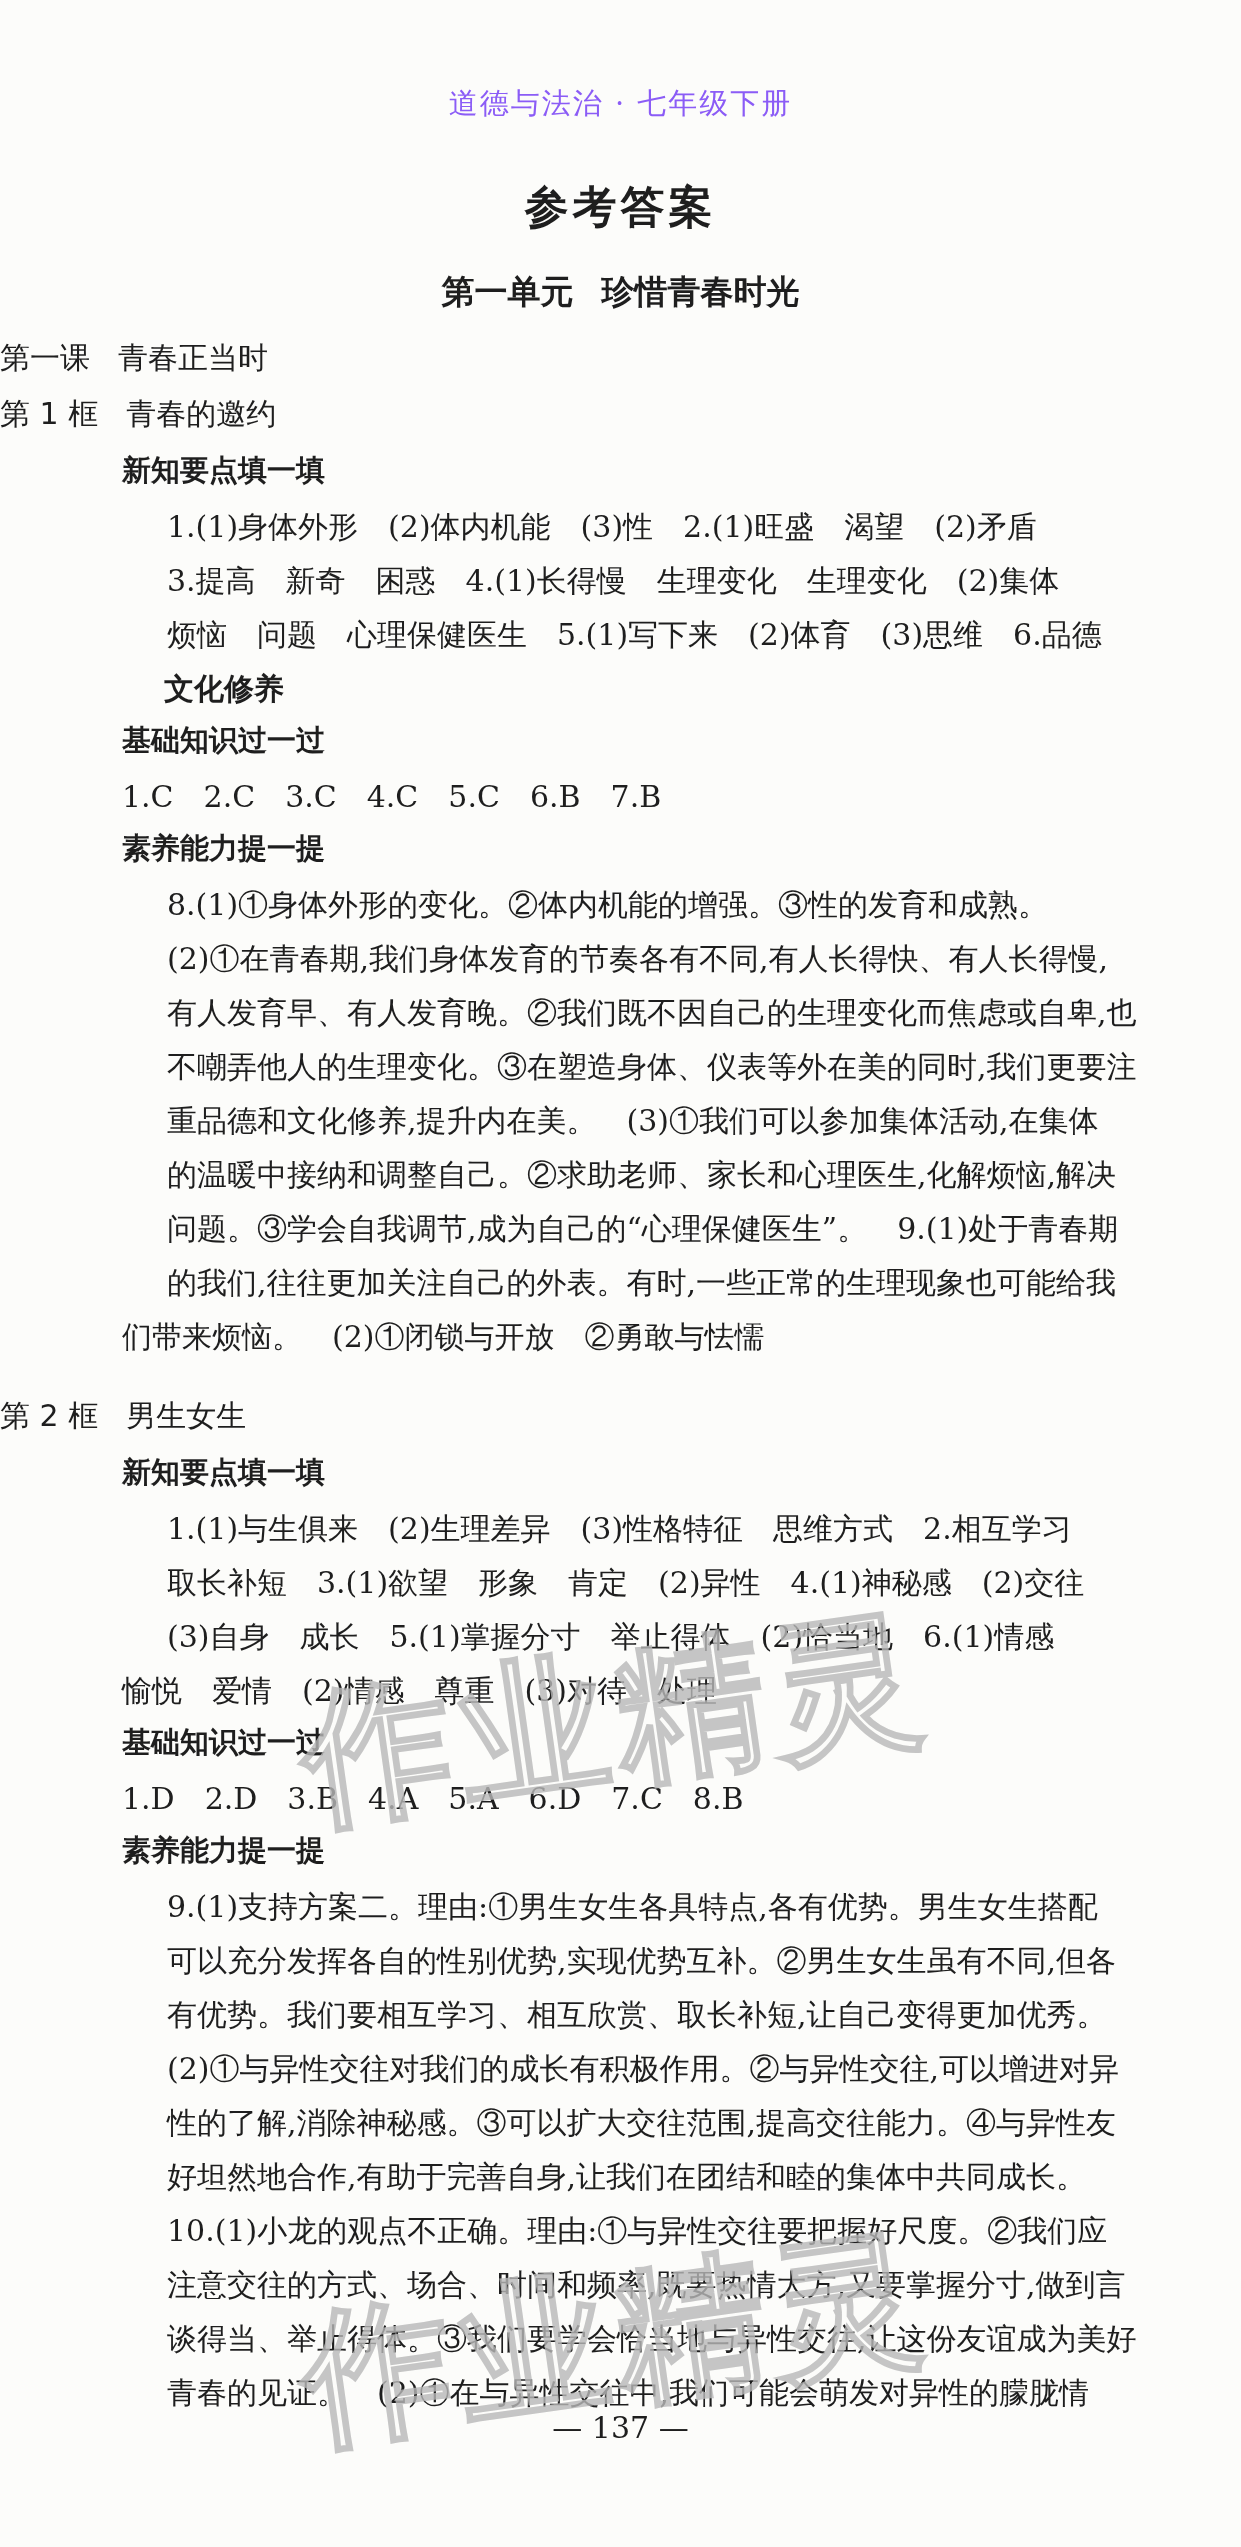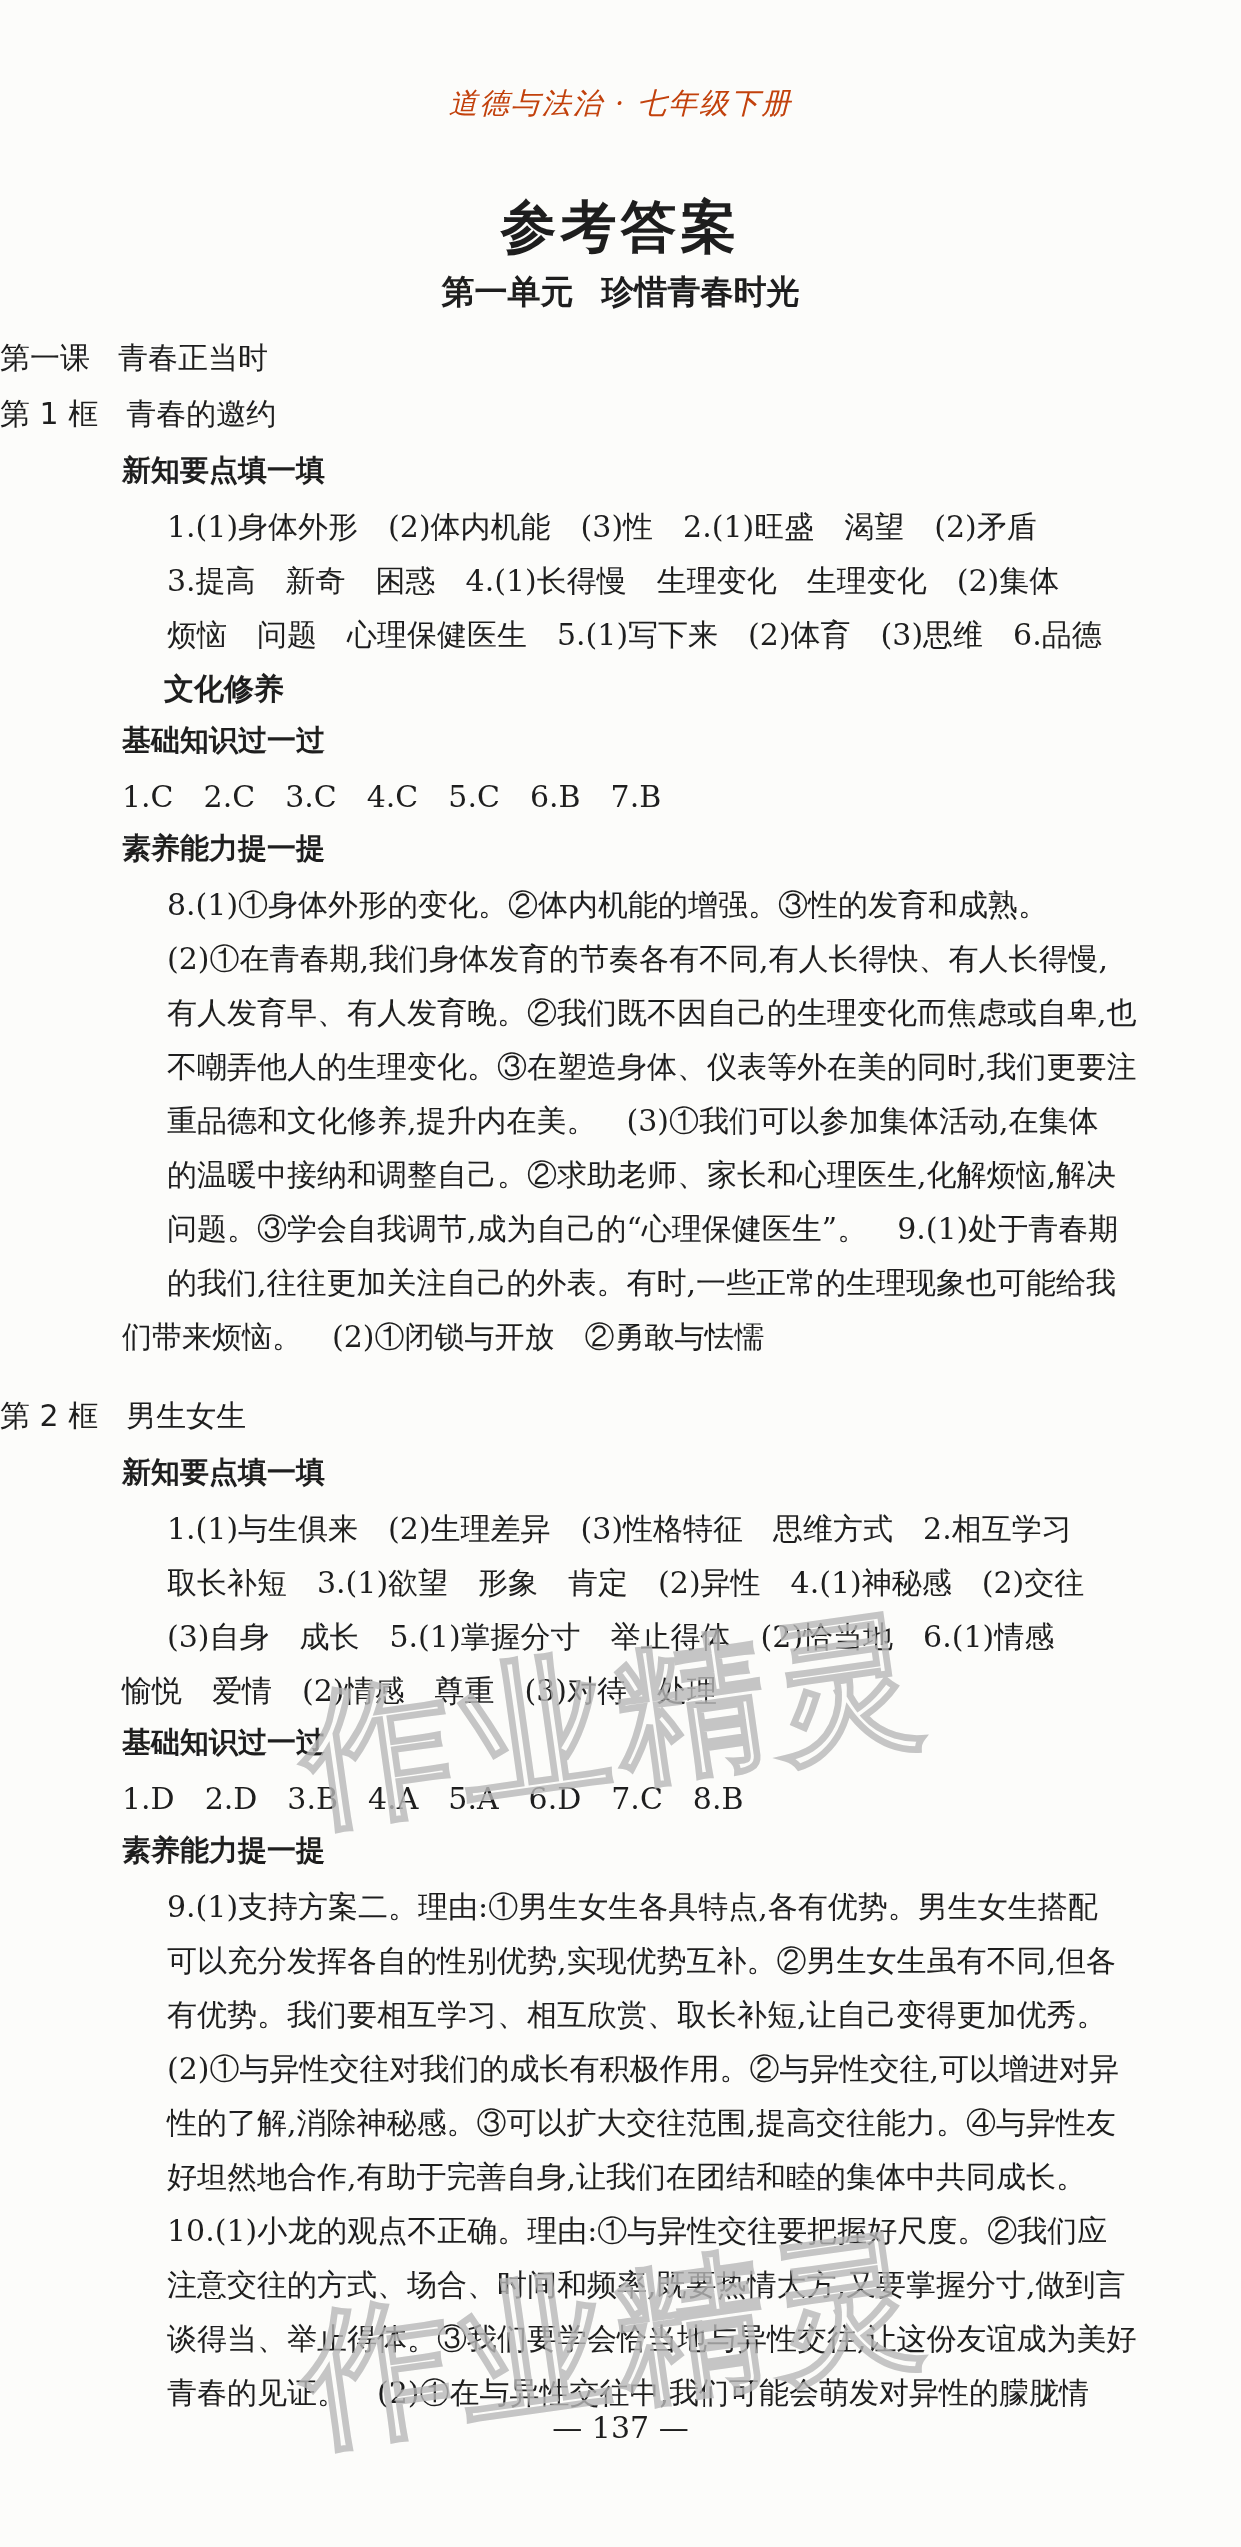--- a/index.html
+++ b/index.html
@@ -6,26 +6,26 @@
   body {
     width: 1241px; height: 2547px;
     background: #fcfcfa;
     color: #1e1e1e;
     font-family: "DejaVu Serif", "Liberation Serif", serif;
     position: relative;
     overflow: hidden;
   }
   .running-head {
     position: absolute; left: 0; width: 1241px; top: 84px;
-    text-align: center; font-size: 29px; letter-spacing: 2px; color: #c2410c; font-style: italic;
+    text-align: center; font-size: 29px; letter-spacing: 2px; color: #8b5cf6;
   }
   .title {
     position: absolute; left: 0; width: 1241px; top: 178px;
-    text-align: center; font-size: 56px; font-family: "DejaVu Sans", sans-serif;
-    font-weight: bold; letter-spacing: 4px; margin-top: 12px;
+    text-align: center; font-size: 44px; font-family: "DejaVu Sans", sans-serif;
+    font-weight: bold; letter-spacing: 4px;
   }
   .unit {
     position: absolute; left: 0; width: 1241px; top: 270px;
     text-align: center; font-size: 33px; font-weight: bold;
     font-family: "DejaVu Sans", sans-serif;
   }
   .lesson {
     position: absolute; left: 0; width: 1241px;
     text-align: left; font-size: 30px; font-family: "DejaVu Sans", sans-serif;
   }

